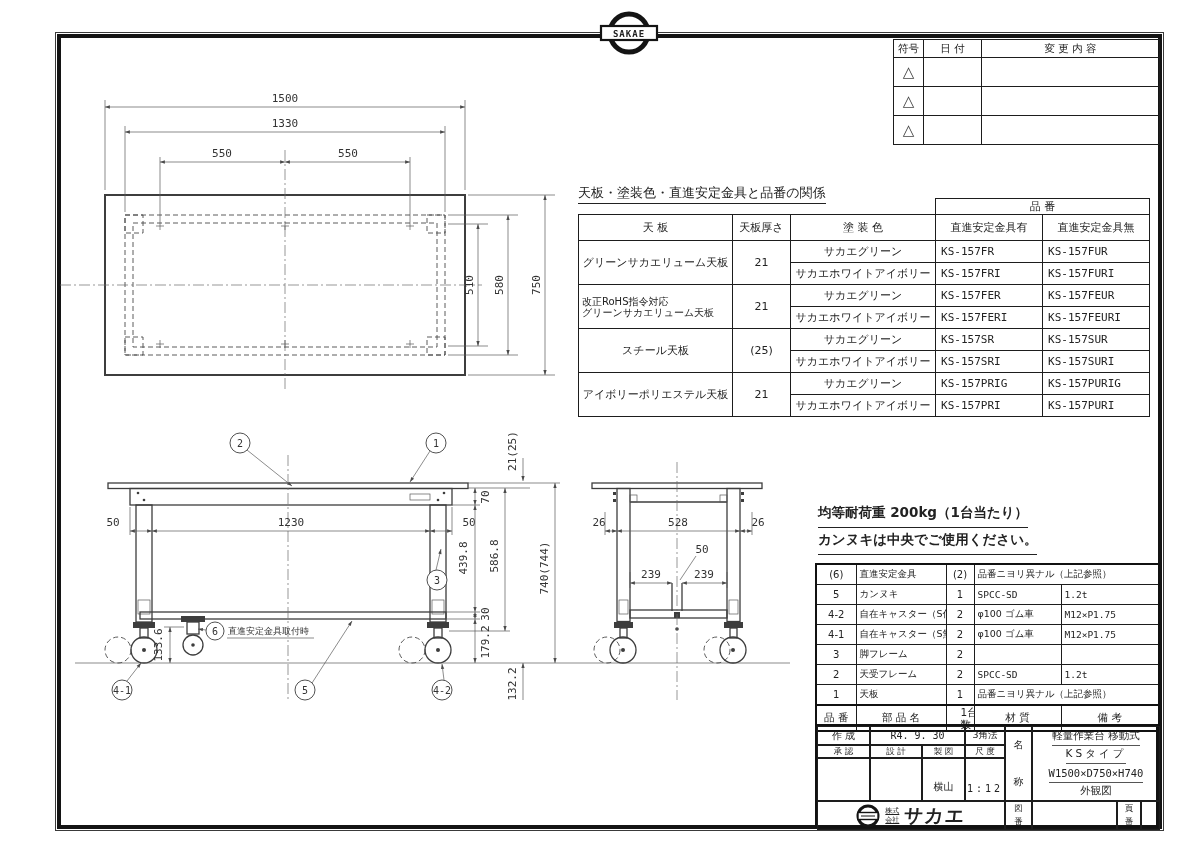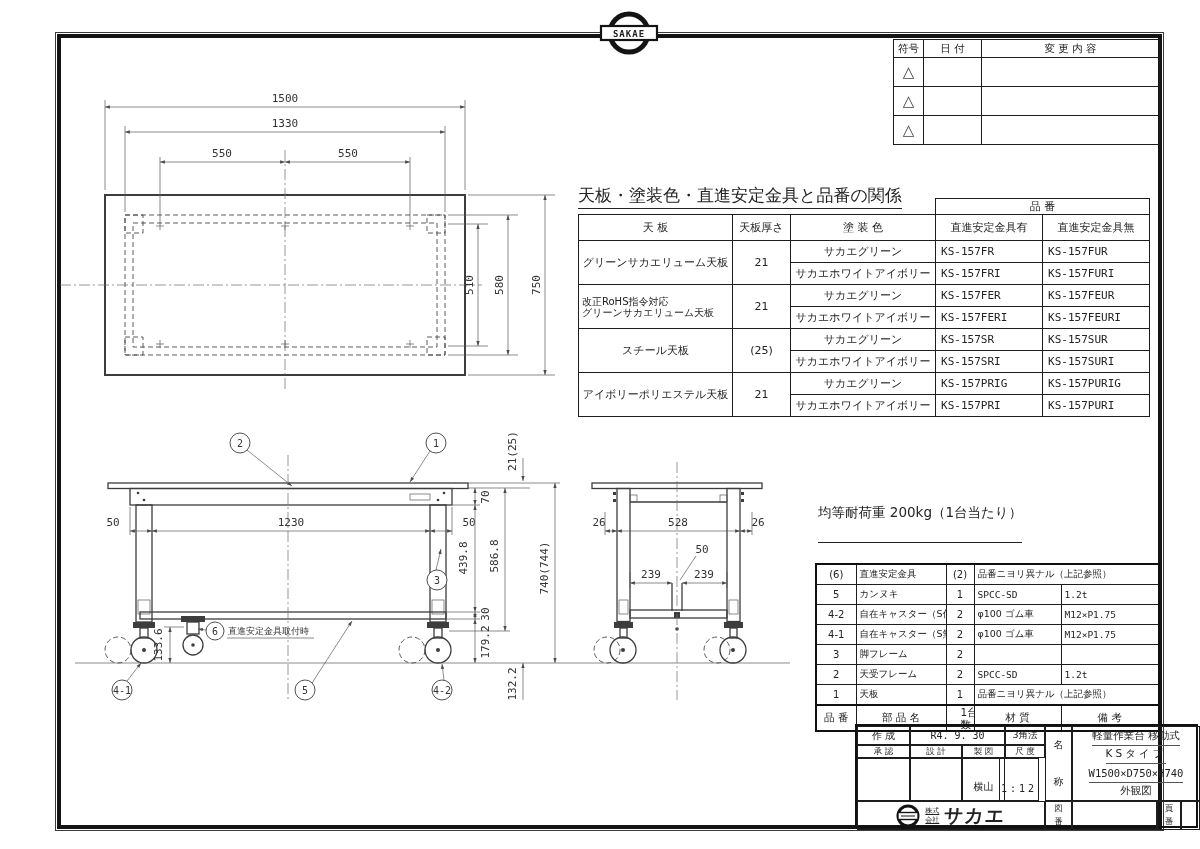--- a/index.html
+++ b/index.html
@@ -28,39 +28,39 @@
   td{border:1px solid #1d1d1d;padding:0 3px;overflow:hidden;white-space:nowrap;
      font-size:11px;color:#222;vertical-align:middle;}
   td.ghost{border:none;}
   .mono{font-family:"DejaVu Sans Mono",monospace;}
   
   #rev{left:893px;top:39px;}
   #rev td{height:28px;font-size:10.5px;text-align:center;}
   #rev tr.h td{height:17px;}
   #rev td.tri{font-size:15px;color:#444;line-height:1;}
   
-  #prodTitle{left:578px;top:184px;font-size:17px;border-bottom:1px solid #222;
+  #prodTitle{left:578px;top:184px;font-size:13px;border-bottom:1px solid #222;
              padding-bottom:1px;}
   #prod{left:578px;top:198px;width:571px;}
   #prod td{height:21px;text-align:center;font-size:11px;}
   #prod tr.r0 td{height:15px;}
   #prod tr.hdr td{height:25px;}
   #prod td.pn{text-align:left;padding-left:5px;font-size:11px;margin-left:12px;}
   #prod td.nm2{font-size:10px;text-align:left;line-height:1.1;}
   
   #notes{left:818px;top:501px;font-size:13.5px;line-height:23px;}
-  #notes span{border-bottom:1px solid #222;display:inline-block;padding-bottom:18px;}
+  #notes span{border-bottom:1px solid #222;display:inline-block;padding-bottom:3px;font-weight:bold;}
   
   #parts{left:815px;top:563px;width:343px;border:2px solid #111;}
   #parts td{height:19px;font-size:9.5px;}
   #parts td.no{text-align:center;font-size:10px;}
   #parts tr.hd td{height:23px;border-top:2px solid #111;text-align:center;font-size:10.5px;}
   #parts td.qh{font-size:6.5px;line-height:1.15;padding:0 14px;}
   
-  #tblock{left:815px;top:724px;width:343px;height:104px;border:2px solid #111;box-sizing:border-box;margin-left:40px;}
+  #tblock{left:815px;top:724px;width:343px;height:104px;border:2px solid #111;box-sizing:border-box;}
   #tblock .cell{position:absolute;border:1px solid #1d1d1d;box-sizing:border-box;
                 display:flex;align-items:center;justify-content:center;font-size:10px;
                 overflow:hidden;white-space:nowrap;}
   #tblock .vlab{flex-direction:column;justify-content:space-around;font-size:10px;}
   #tblock .bot{align-items:flex-end;padding-bottom:6px;}
   .nmlines{flex-direction:column;justify-content:stretch;align-items:stretch;}
   .nmline{flex:1;display:flex;align-items:center;justify-content:center;
           font-size:10.5px;margin:0 5px;border-bottom:1px solid #555;}
   .nmline.last{border-bottom:none;}
   .logoRow{display:flex;align-items:center;gap:5px;}
@@ -359,20 +359,21 @@
     <tr>
       <td>サカエホワイトアイボリー</td>
       <td class="pn mono">KS-157PRI</td>
       <td class="pn mono">KS-157PURI</td>
     </tr>
   </tbody>
     </table>
 
   <div class="abs" id="notes">
     <span>均等耐荷重 200kg（1台当たり）</span><br>
+    <span>カンヌキは中央でご使用ください。</span>
   </div>
 
   <table class="abs" id="parts">
     <colgroup>
         <col style="width:40px">
         <col style="width:90px">
         <col style="width:28px">
         <col style="width:87px">
         <col style="width:98px">
       </colgroup>
@@ -441,21 +442,21 @@
     <div class="cell" style="left:0;top:0;width:53px;height:19px">作 成</div>
     <div class="cell mono" style="left:53px;top:0;width:95px;height:19px">R4. 9. 30</div>
     <div class="cell" style="left:148px;top:0;width:40px;height:19px;font-size:9.5px">3角法</div>
     <div class="cell" style="left:0;top:19px;width:53px;height:13px;font-size:8.5px">承 認</div>
     <div class="cell" style="left:53px;top:19px;width:52px;height:13px;font-size:8.5px">設 計</div>
     <div class="cell" style="left:105px;top:19px;width:43px;height:13px;font-size:8.5px">製 図</div>
     <div class="cell" style="left:148px;top:19px;width:40px;height:13px;font-size:8.5px">尺 度</div>
     <div class="cell" style="left:0;top:32px;width:53px;height:43px"></div>
     <div class="cell" style="left:53px;top:32px;width:52px;height:43px"></div>
     <div class="cell bot" style="left:105px;top:32px;width:43px;height:43px">横山</div>
-    <div class="cell bot mono sp3" style="left:142px;top:32px;width:40px;height:43px">1:12</div>
+    <div class="cell bot mono sp3" style="left:148px;top:32px;width:40px;height:43px">1:12</div>
     <div class="cell vlab" style="left:188px;top:0;width:27px;height:75px">
       <span>名</span>
       <span>称</span>
     </div>
     <div class="cell nmlines" style="left:215px;top:0;width:128px;height:75px">
       <div class="nmline">軽量作業台 移動式</div>
       <div class="nmline sp3">KSタイプ</div>
       <div class="nmline mono">W1500×D750×H740</div>
       <div class="nmline last">外観図</div>
     </div>

